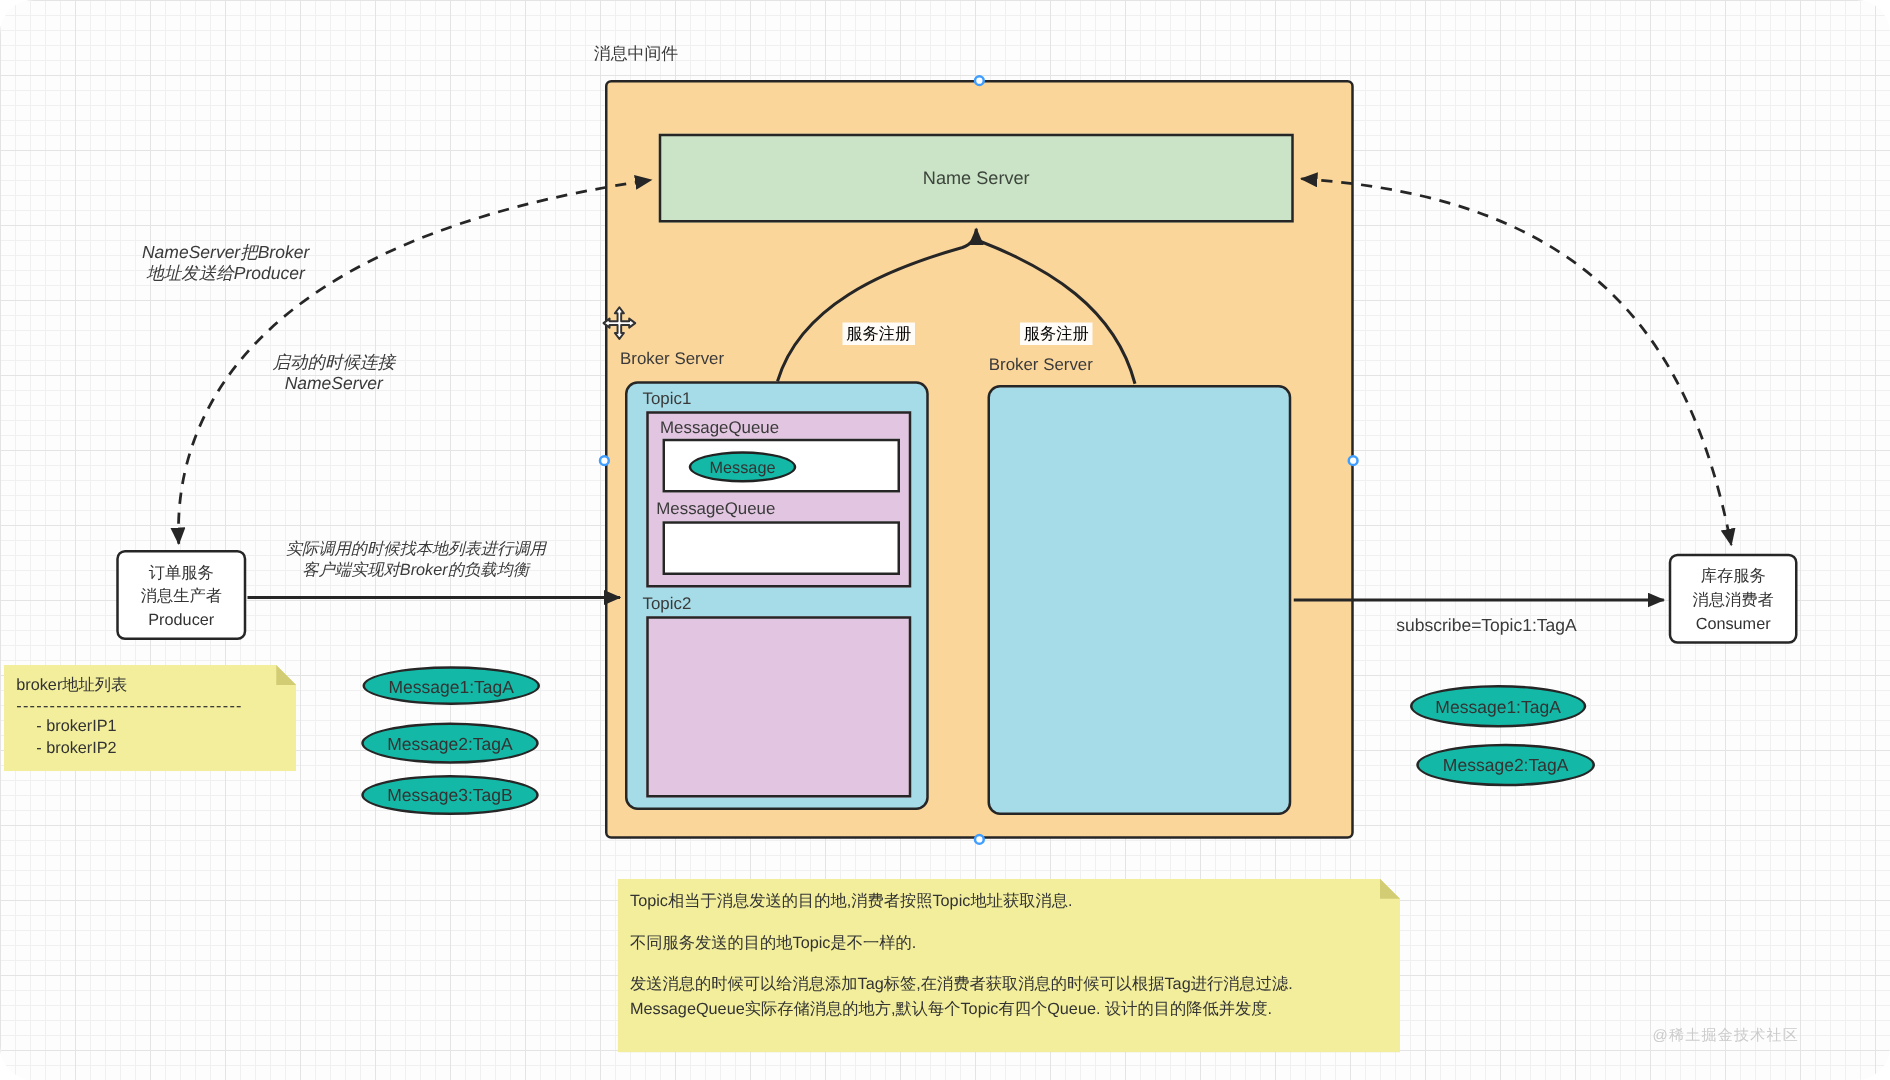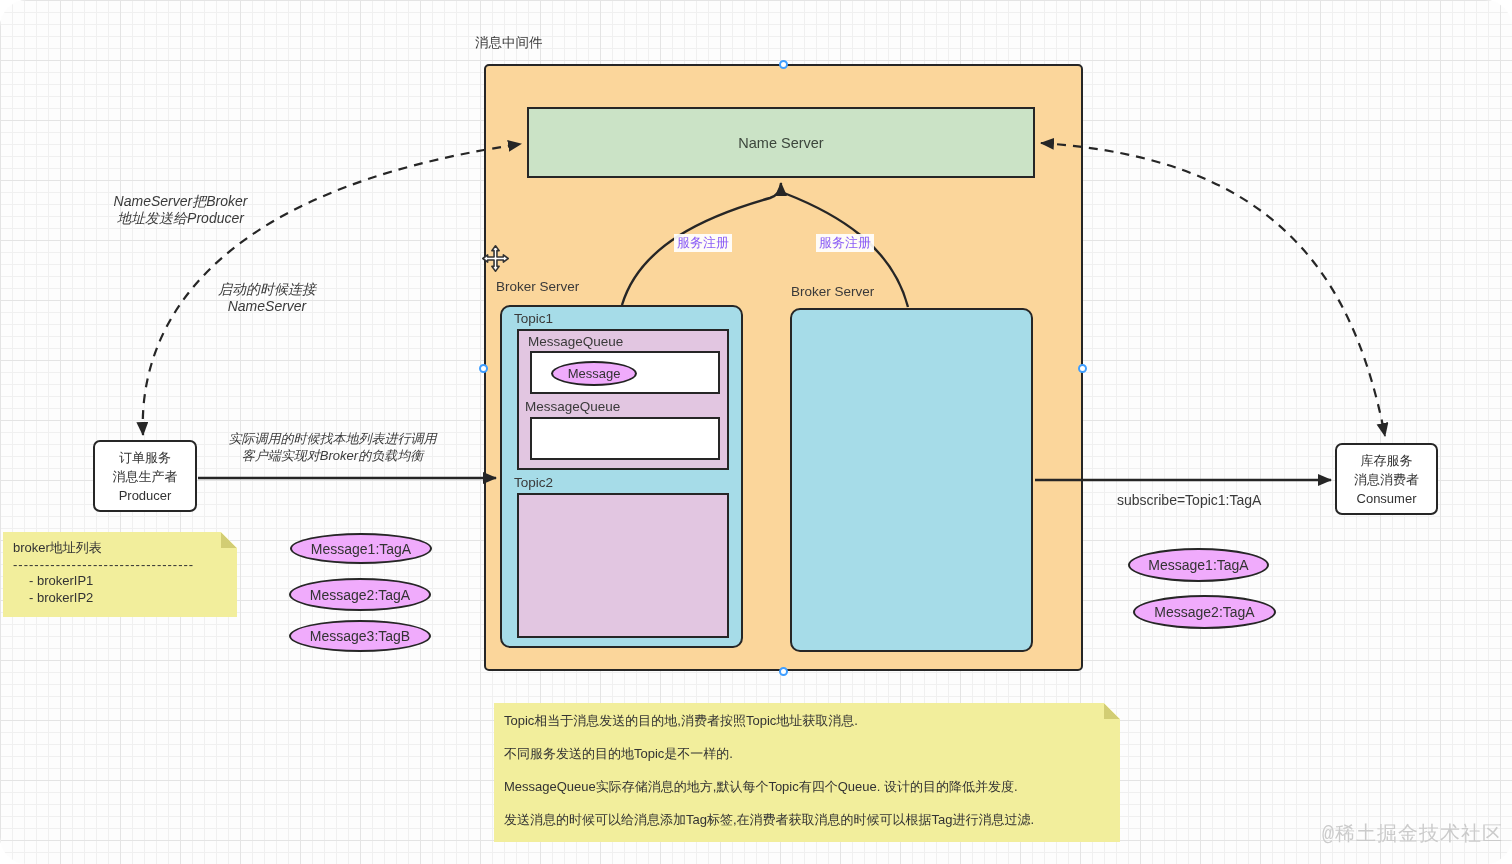--- a/index.html
+++ b/index.html
@@ -19,33 +19,33 @@
   .abs{position:absolute;box-sizing:border-box;}
   .lbl{font-size:13.5px;line-height:17px;color:#3a3a3a;white-space:nowrap;}
   .center{text-align:center;font-style:italic;}
   .shape{border:2px solid var(--line,#262626);}
   .orange{background:var(--orange-fill,#fbd69b);border-radius:5px;}
   .green{background:var(--green-fill,#cbe3c6);display:flex;align-items:center;justify-content:center;font-size:14.5px;color:#3c463c;}
   .cyan{background:var(--cyan-fill,#a6dce8);border-radius:10px;}
   .pink{background:var(--pink-fill,#e2c6e1);}
   .whitebox{background:#fff;}
   .node{background:#fff;border-radius:7px;display:flex;flex-direction:column;align-items:center;justify-content:center;font-size:13px;line-height:19px;color:#333;}
-  .ellipse{background:#f0abfc;border-radius:50%;display:flex;align-items:center;justify-content:center;font-size:14px;color:#333;}
+  .ellipse{background:#14b8a6;border-radius:50%;display:flex;align-items:center;justify-content:center;font-size:14px;color:#333;}
   .note{background:var(--note-fill,#f2ee9c);box-shadow:2px 3px 0 rgba(0,0,0,0.07);
         clip-path:polygon(0 0, calc(100% - 16px) 0, 100% 16px, 100% 100%, 0 100%);
         font-size:13px;color:#333;}
   .fold{position:absolute;top:0;right:0;width:16px;height:16px;
         background:linear-gradient(225deg, transparent 0 50%, var(--note-fold,#d6d178) 50% 100%);}
-  .edge-label{position:absolute;z-index:10;background:rgba(255,255,255,0.92);padding:0 3px;font-size:13px;color:#8b5cf6;white-space:nowrap;}
+  .edge-label{position:absolute;z-index:10;background:rgba(255,255,255,0.92);padding:0 3px;font-size:13px;color:#000000;white-space:nowrap;margin-top:24px;}
   .free-label{position:absolute;z-index:10;font-size:13.5px;color:#3a3a3a;white-space:nowrap;}
   svg.wires{position:absolute;left:0;top:0;z-index:5;pointer-events:none;}
   .handle{position:absolute;z-index:11;width:9px;height:9px;box-sizing:border-box;
           border:2px solid var(--handle,#3f9eff);background:#fff;border-radius:50%;}
   .move-cursor{position:absolute;z-index:12;}
-  .watermark{position:absolute;font-size:20px;color:var(--watermark,#cbcbcb);letter-spacing:1px;font-family:Liberation Mono, monospace;}
+  .watermark{position:absolute;font-size:12px;color:var(--watermark,#cbcbcb);letter-spacing:1px;}
   .sep{letter-spacing:1px;color:#333;}
 </style>
 </head>
 <body>
 
 <div class="canvas">
 
   <div class="abs lbl" style="left:475px;top:34px;">消息中间件</div>
 
   <div class="abs shape orange" style="left:484px;top:64px;width:599px;height:607px;"></div>
@@ -128,22 +128,22 @@
     <div style="padding-left:16px;line-height:17px;">
       <div>- brokerIP1</div>
       <div>- brokerIP2</div>
     </div>
     <div class="fold"></div>
   </div>
 
   <div class="abs note" style="left:494px;top:703px;width:626px;height:139px;padding:8px 8px 0 10px;">
     <div style="line-height:20px;margin-bottom:13px;">Topic相当于消息发送的目的地,消费者按照Topic地址获取消息.</div>
     <div style="line-height:20px;margin-bottom:13px;">不同服务发送的目的地Topic是不一样的.</div>
+    <div style="line-height:20px;">发送消息的时候可以给消息添加Tag标签,在消费者获取消息的时候可以根据Tag进行消息过滤.</div>
     <div style="line-height:20px;margin-bottom:13px;">MessageQueue实际存储消息的地方,默认每个Topic有四个Queue. 设计的目的降低并发度.</div>
-    <div style="line-height:20px;">发送消息的时候可以给消息添加Tag标签,在消费者获取消息的时候可以根据Tag进行消息过滤.</div>
     <div class="fold"></div>
   </div>
 
   <svg class="wires" width="1512" height="864" viewBox="0 0 1512 864">
     <defs>
       <marker id="arrow" markerUnits="userSpaceOnUse" markerWidth="15" markerHeight="13" refX="13" refY="6" orient="auto">
         <path d="M0,0 L14,6 L0,12 Z" fill="#262626"></path>
       </marker>
       <marker id="arrowRev" markerUnits="userSpaceOnUse" markerWidth="15" markerHeight="13" refX="13" refY="6" orient="auto-start-reverse">
         <path d="M0,0 L14,6 L0,12 Z" fill="#262626"></path>

